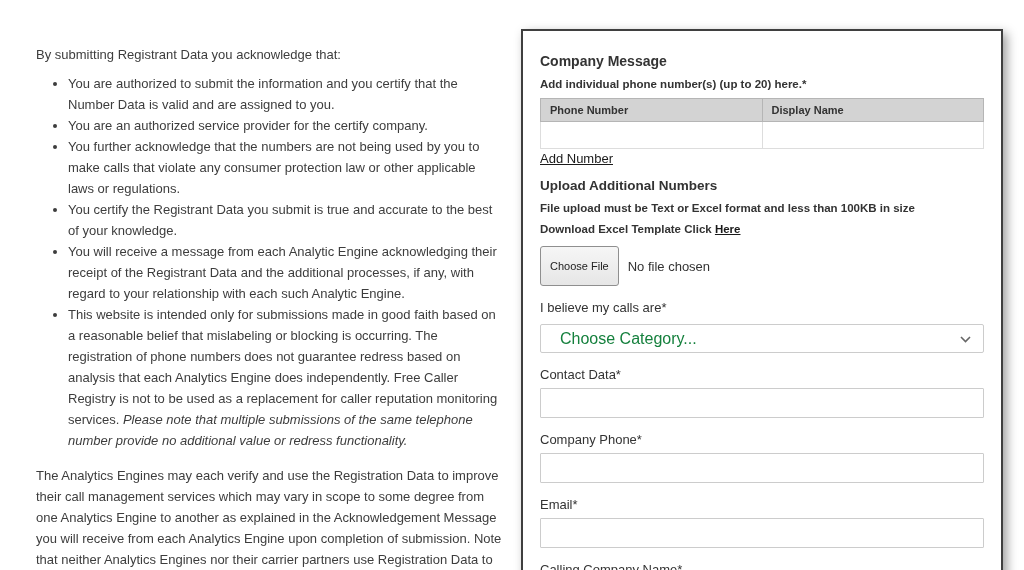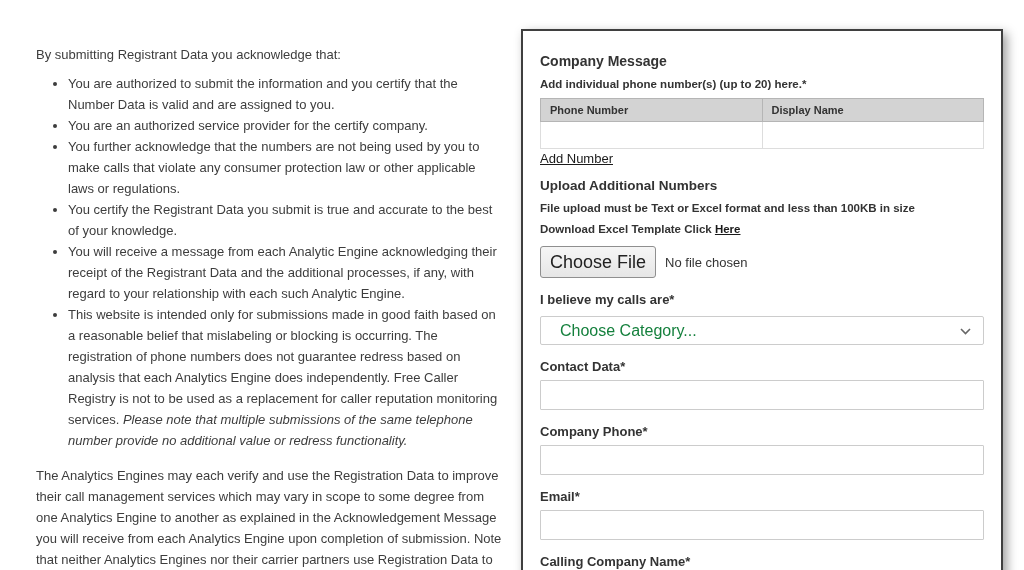--- a/index.html
+++ b/index.html
@@ -96,37 +96,37 @@
     color: #1a1a1a;
     cursor: pointer;
   }
   .file-row {
     margin-top: 11px;
     display: flex;
     align-items: center;
   }
   .choose-file-btn {
     font-family: "Liberation Sans", sans-serif;
-    font-size: 18px;
+    font-size: 11px;
     color: #222222;
     background: linear-gradient(#f6f6f6, #e6e6e6);
     border: 1px solid #8f8f8f;
     border-radius: 3px;
     padding: 2px 9px;
-    height: 32px;
+    height: 40px;
     cursor: pointer;
   }
   .no-file-text {
     font-size: 13px;
     color: #333333;
     margin-left: 9px;
   }
   .field-label {
     font-size: 13px;
-    font-weight: bold;
+    font-weight: normal;
     color: #333333;
     margin-top: 14px;
   }
   .select-box {
     position: relative;
     margin-top: 9px;
     width: 100%;
     height: 29px;
     border: 1px solid #cccccc;
     border-radius: 2px;

